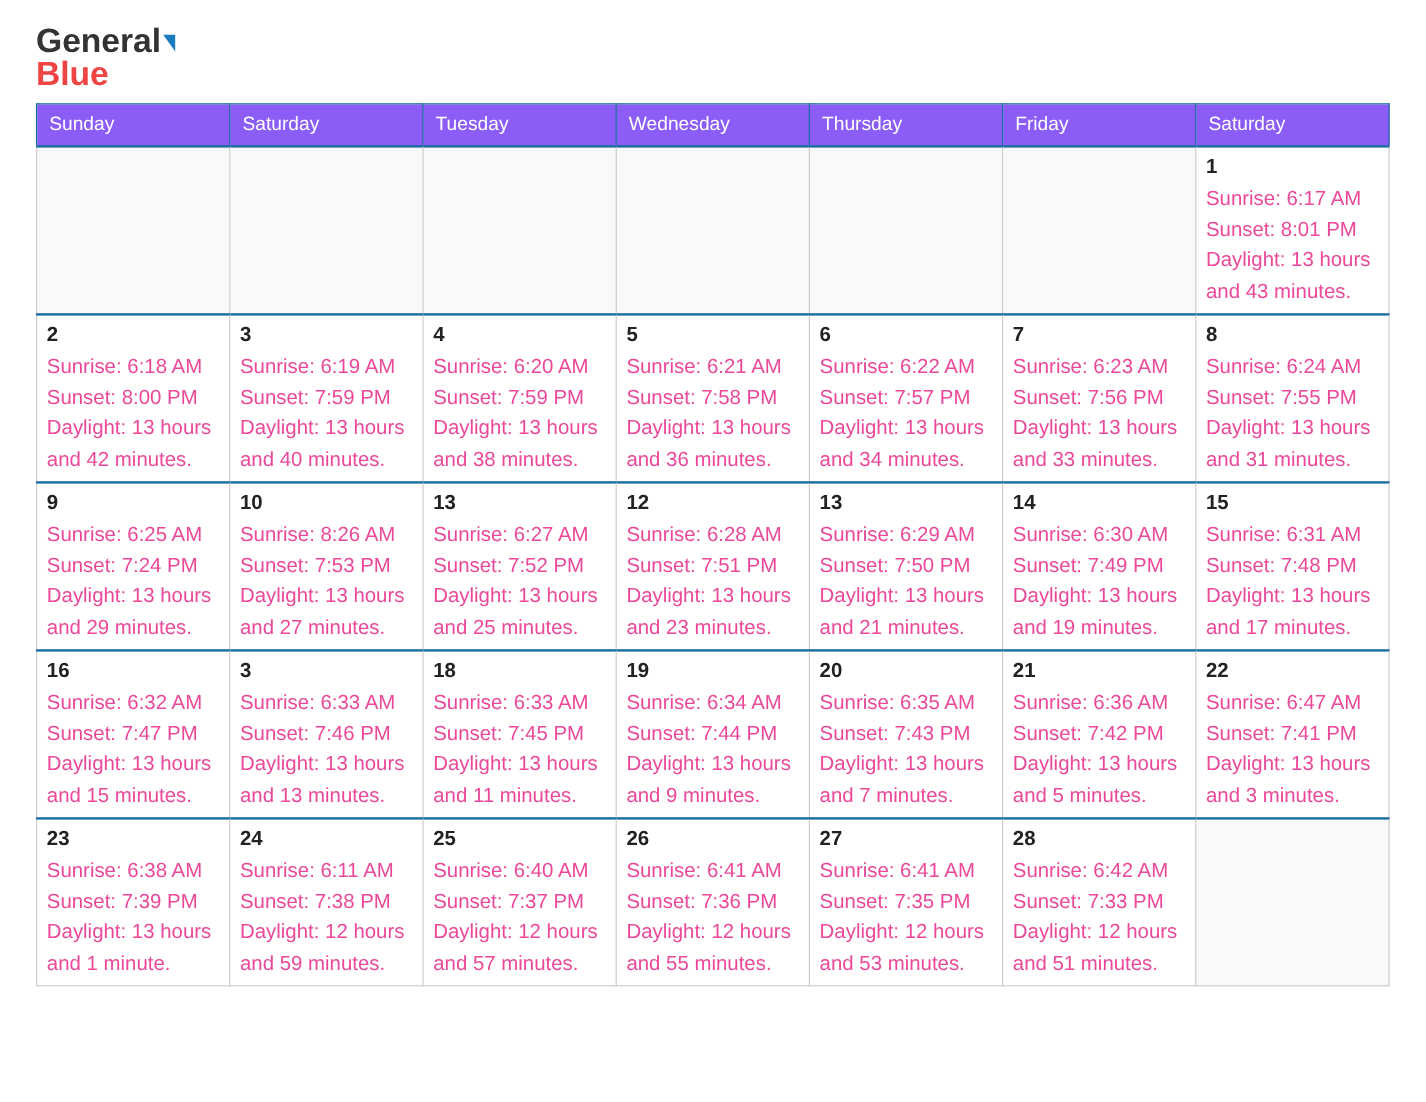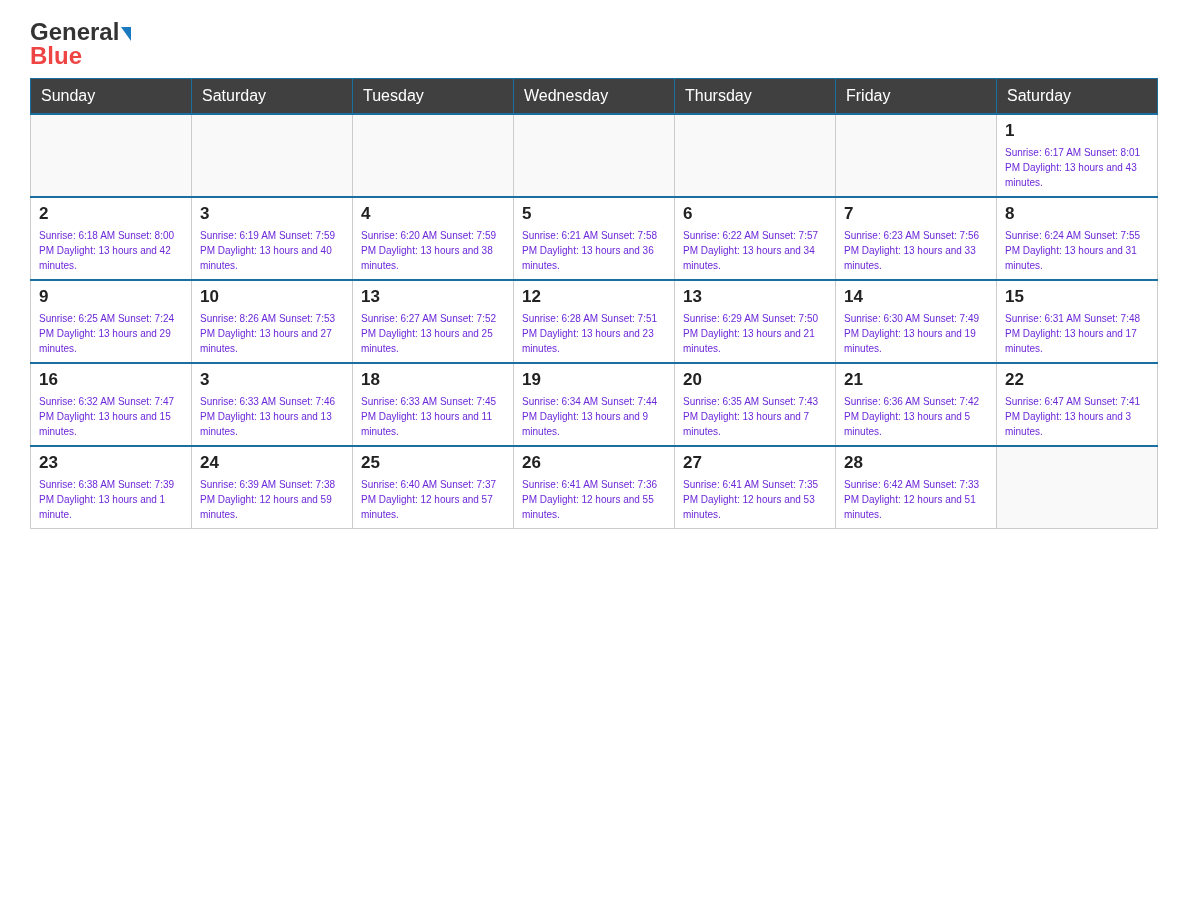--- a/index.html
+++ b/index.html
@@ -16,21 +16,21 @@
       justify-content: space-between;
       align-items: flex-start;
       margin-bottom: 10px;
     }
     .logo {
       display: flex;
       flex-direction: column;
       align-items: flex-start;
     }
     .logo-text {
-      font-size: 24px;
+      font-size: 28px;
       font-weight: bold;
       color: #333;
       line-height: 1;
     }
     .logo-text .blue {
       color: #ef4444;
     }
     .logo-arrow {
       display: inline-block;
       width: 0;
@@ -53,21 +53,21 @@
       font-size: 20px;
       color: #444;
       margin-top: 4px;
     }
     .calendar {
       width: 100%;
       border-collapse: collapse;
       margin-top: 8px;
     }
     .calendar th {
-      background-color: #404040;
+      background-color: #8b5cf6;
       color: #fff;
       font-size: 16px;
       font-weight: normal;
       padding: 8px 10px;
       text-align: left;
       border: 1px solid #1a6ea0;
     }
     .calendar td {
       vertical-align: top;
       border: 1px solid #ccc;
@@ -78,22 +78,22 @@
     .calendar td.empty {
       background: #f9f9f9;
     }
     .day-number {
       font-size: 17px;
       font-weight: bold;
       color: #222;
       margin-bottom: 4px;
     }
     .day-info {
-      font-size: 10px;
-      color: #6d28d9;
+      font-size: 17px;
+      color: #ec4899;
       line-height: 1.5;
     }
     tr.week-row td {
       border-top: 2px solid #1a6ea0;
     }
   </style>
 </head>
 <body>
 
 <div class="header">
@@ -269,21 +269,21 @@
       </tr>
       <tr class="week-row">
         <td>
           <div class="day-number">23</div>
           <div class="day-info">Sunrise: 6:38 AM
 Sunset: 7:39 PM
 Daylight: 13 hours and 1 minute.</div>
         </td>
         <td>
           <div class="day-number">24</div>
-          <div class="day-info">Sunrise: 6:39 AM
+          <div class="day-info">Sunrise: 6:11 AM
 Sunset: 7:38 PM
 Daylight: 12 hours and 59 minutes.</div>
         </td>
         <td>
           <div class="day-number">25</div>
           <div class="day-info">Sunrise: 6:40 AM
 Sunset: 7:37 PM
 Daylight: 12 hours and 57 minutes.</div>
         </td>
         <td>

